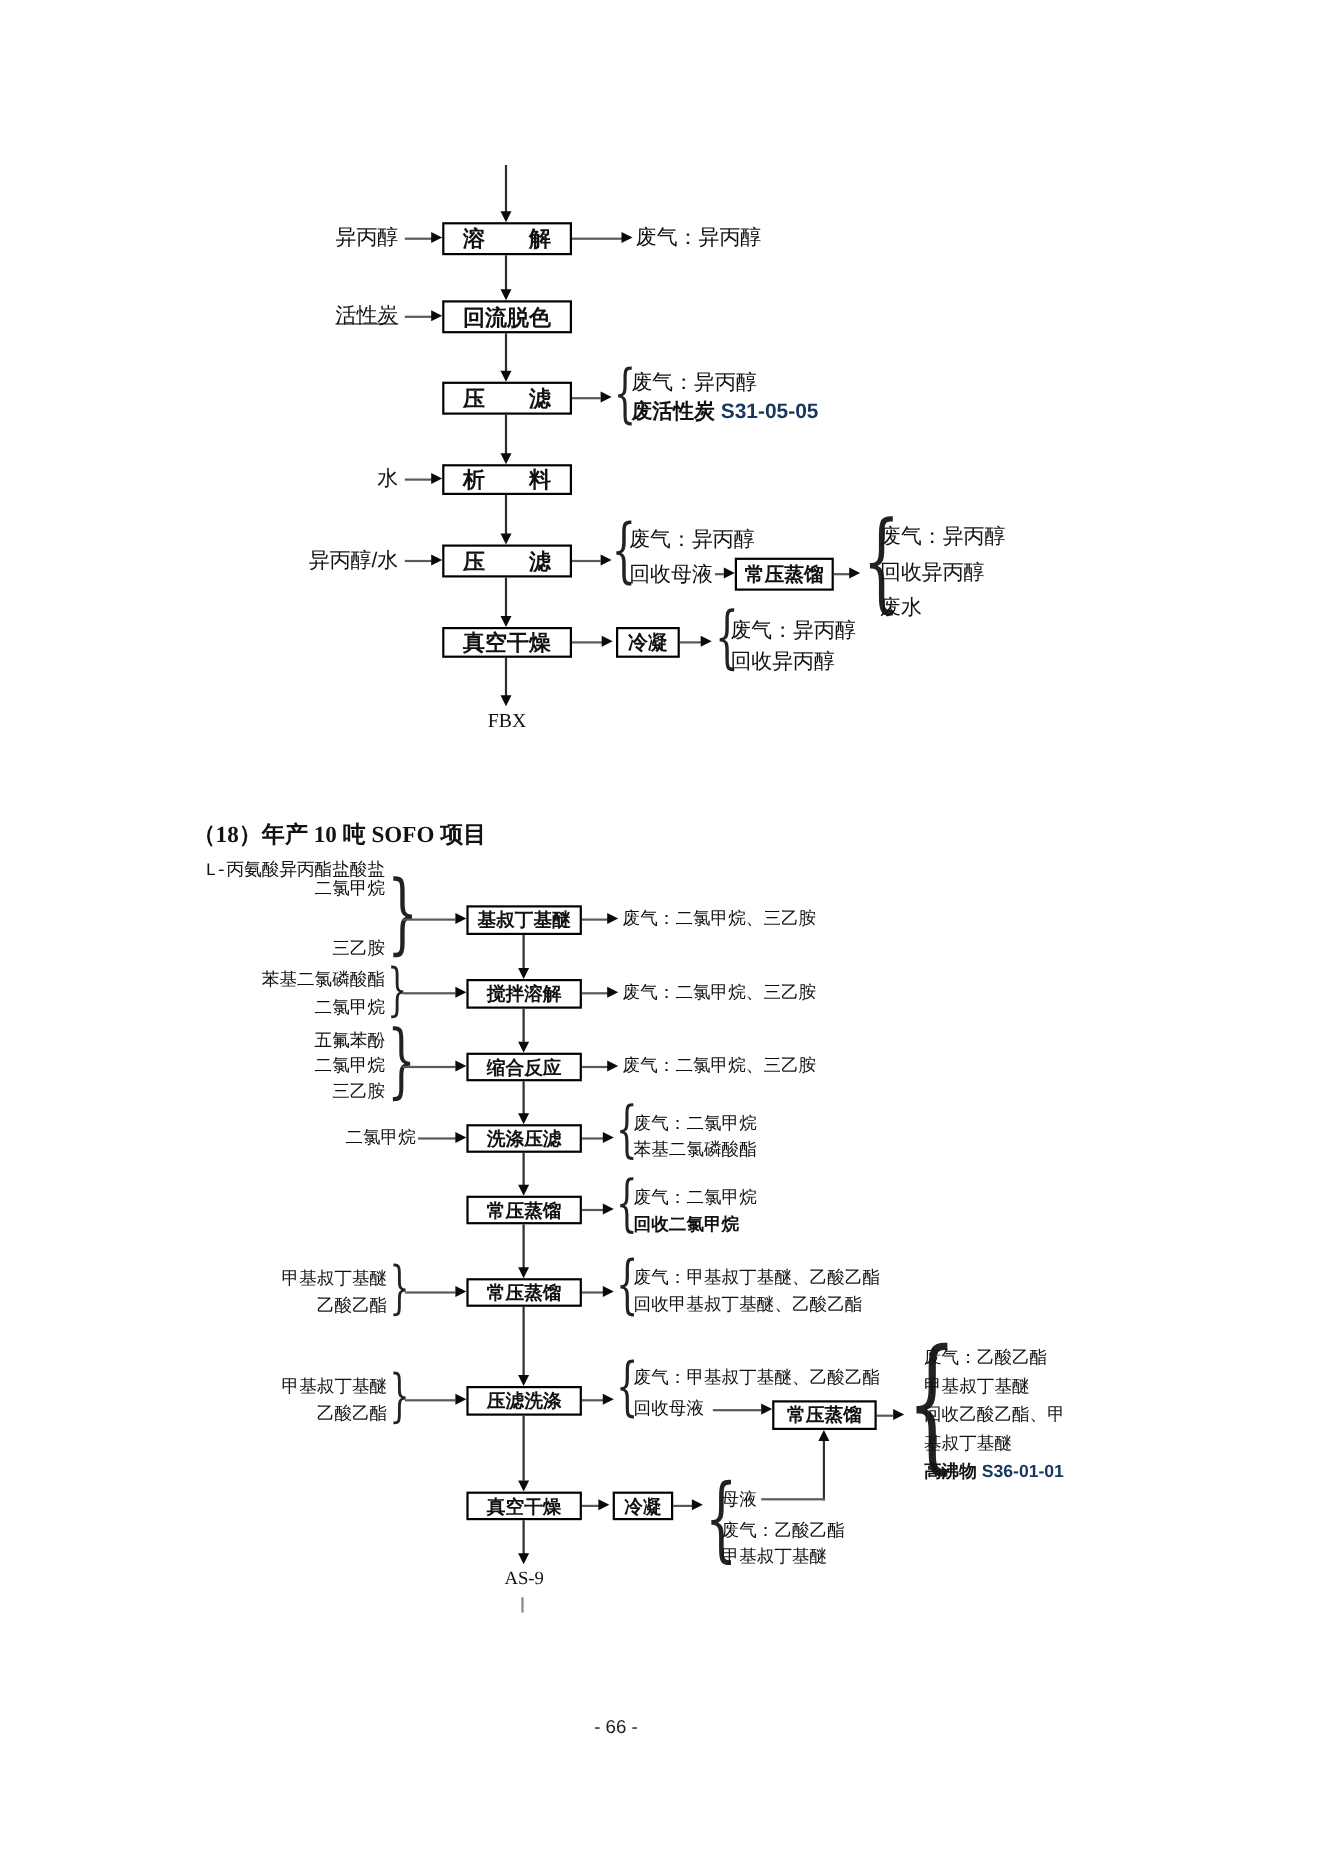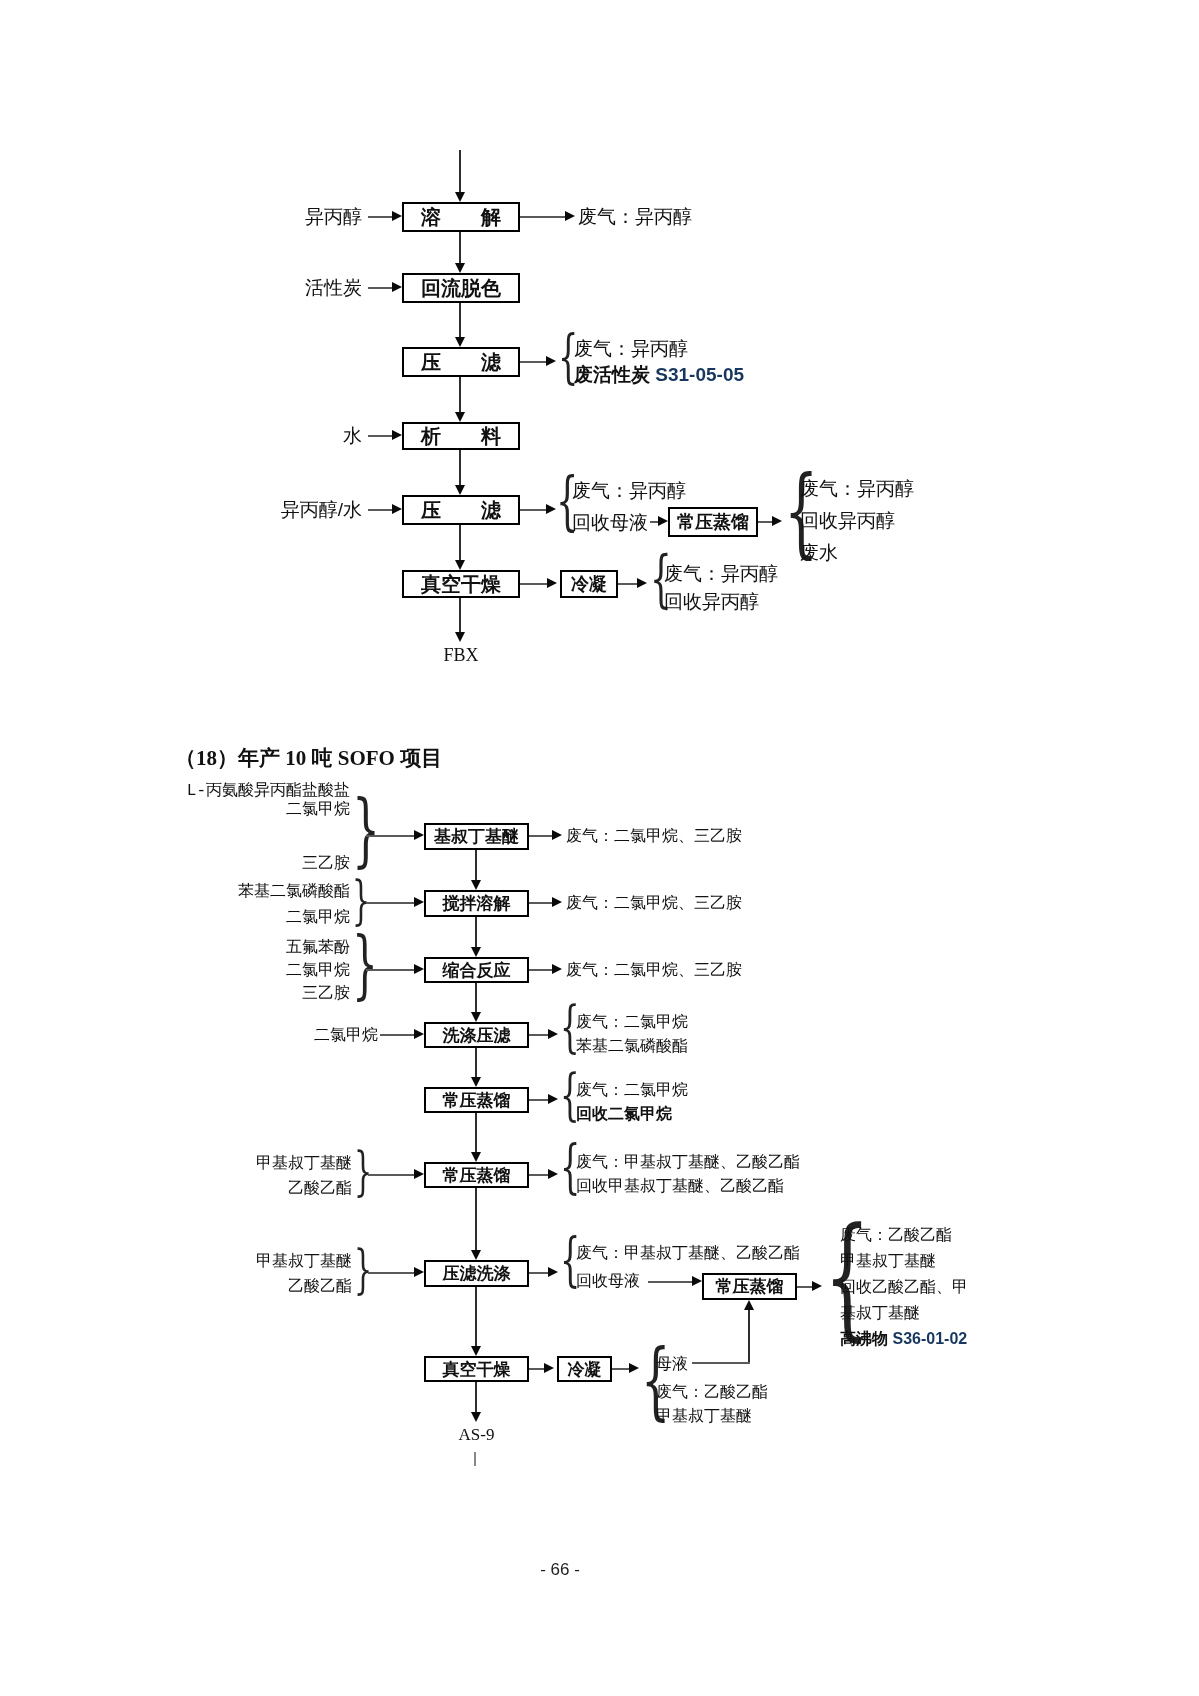--- a/index.html
+++ b/index.html
@@ -36,21 +36,21 @@
   <div class="hl" style="left:368px;top:216px;width:26px;"></div>
   <div class="ah-r" style="left:392px;top:211px;"></div>
   <div class="hl" style="left:520px;top:216px;width:47px;"></div>
   <div class="ah-r" style="left:565px;top:211px;"></div>
   <div class="txt c1" style="left:578px;top:205px;">废气：异丙醇</div>
 
   <div class="vl" style="left:459px;top:232px;height:33px;"></div>
   <div class="ah-d" style="left:455px;top:263px;"></div>
 
   <div class="box" style="left:402px;top:273px;width:118px;height:30px;font-size:20px;">回流脱色</div>
-  <div class="txt c1 rt" style="right:837px;top:276px;">活性炭</div>
+  <div class="txt c1 rt" style="right:837px;top:276px;text-decoration:underline;">活性炭</div>
   <div class="hl" style="left:368px;top:287px;width:26px;"></div>
   <div class="ah-r" style="left:392px;top:282px;"></div>
 
   <div class="vl" style="left:459px;top:303px;height:36px;"></div>
   <div class="ah-d" style="left:455px;top:337px;"></div>
 
   <div class="box" style="left:402px;top:347px;width:118px;height:30px;font-size:20px;">压　　滤</div>
   <div class="hl" style="left:520px;top:361px;width:26px;"></div>
   <div class="ah-r" style="left:546px;top:356px;"></div>
   <div class="brace" style="left:558px;top:333px;font-size:58px;">{</div>
@@ -202,21 +202,21 @@
   <div class="ah-r" style="left:692px;top:1276px;"></div>
 
   <div class="box" style="left:702px;top:1273px;width:95px;height:27px;font-size:17px;">常压蒸馏</div>
   <div class="hl" style="left:797px;top:1286px;width:15px;"></div>
   <div class="ah-r" style="left:812px;top:1281px;"></div>
   <div class="brace" style="left:824px;top:1220px;font-size:132px;">{</div>
   <div class="txt c2" style="left:840px;top:1224px;">废气：乙酸乙酯</div>
   <div class="txt c2" style="left:840px;top:1250px;">甲基叔丁基醚</div>
   <div class="txt c2" style="left:840px;top:1276px;">回收乙酸乙酯、甲</div>
   <div class="txt c2" style="left:840px;top:1302px;">基叔丁基醚</div>
-  <div class="txt c2" style="left:840px;top:1328px;"><span class="bld">高沸物</span> <span class="code">S36-01-02</span></div>
+  <div class="txt c2" style="left:840px;top:1328px;"><span class="bld">高沸物</span> <span class="code">S36-01-01</span></div>
 
   <div class="ah-u" style="left:744px;top:1300px;"></div>
   <div class="vl" style="left:748px;top:1310px;height:54px;"></div>
   <div class="hl" style="left:692px;top:1362px;width:58px;"></div>
 
   <div class="vl" style="left:475px;top:1287px;height:59px;"></div>
   <div class="ah-d" style="left:471px;top:1346px;"></div>
 
   <div class="box" style="left:424px;top:1356px;width:105px;height:26px;font-size:17px;">真空干燥</div>
   <div class="hl" style="left:529px;top:1368px;width:17px;"></div>

